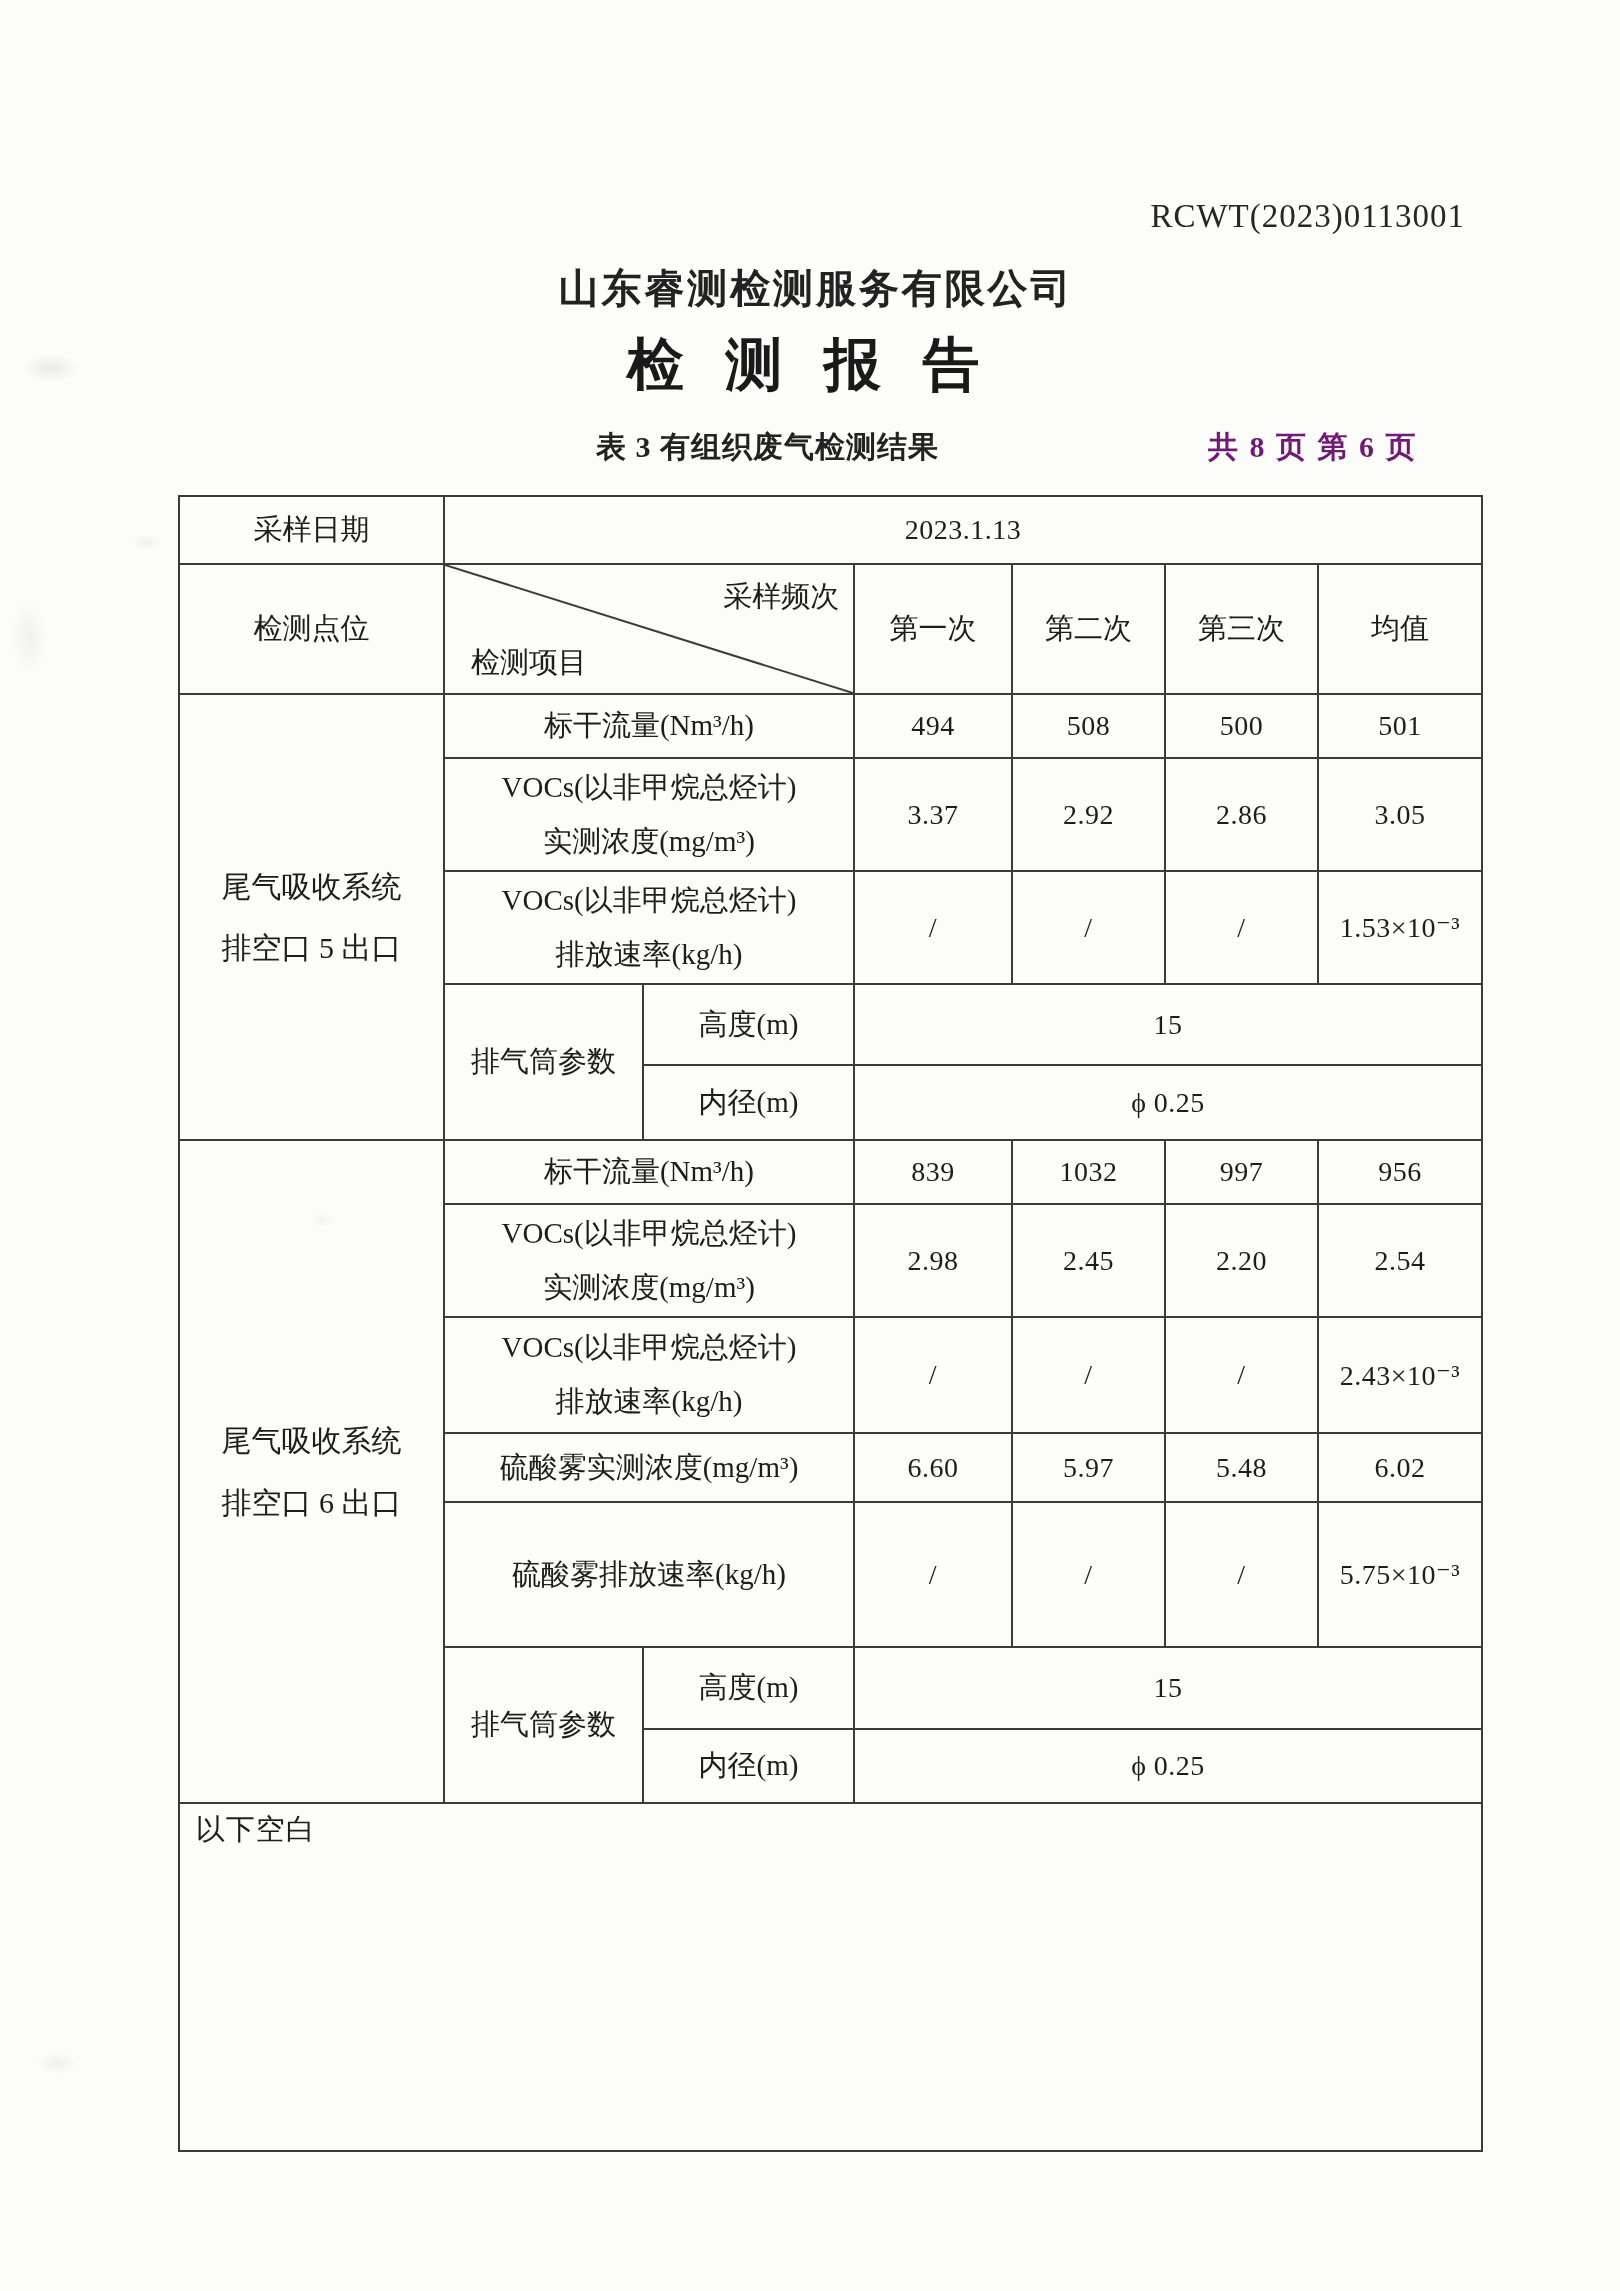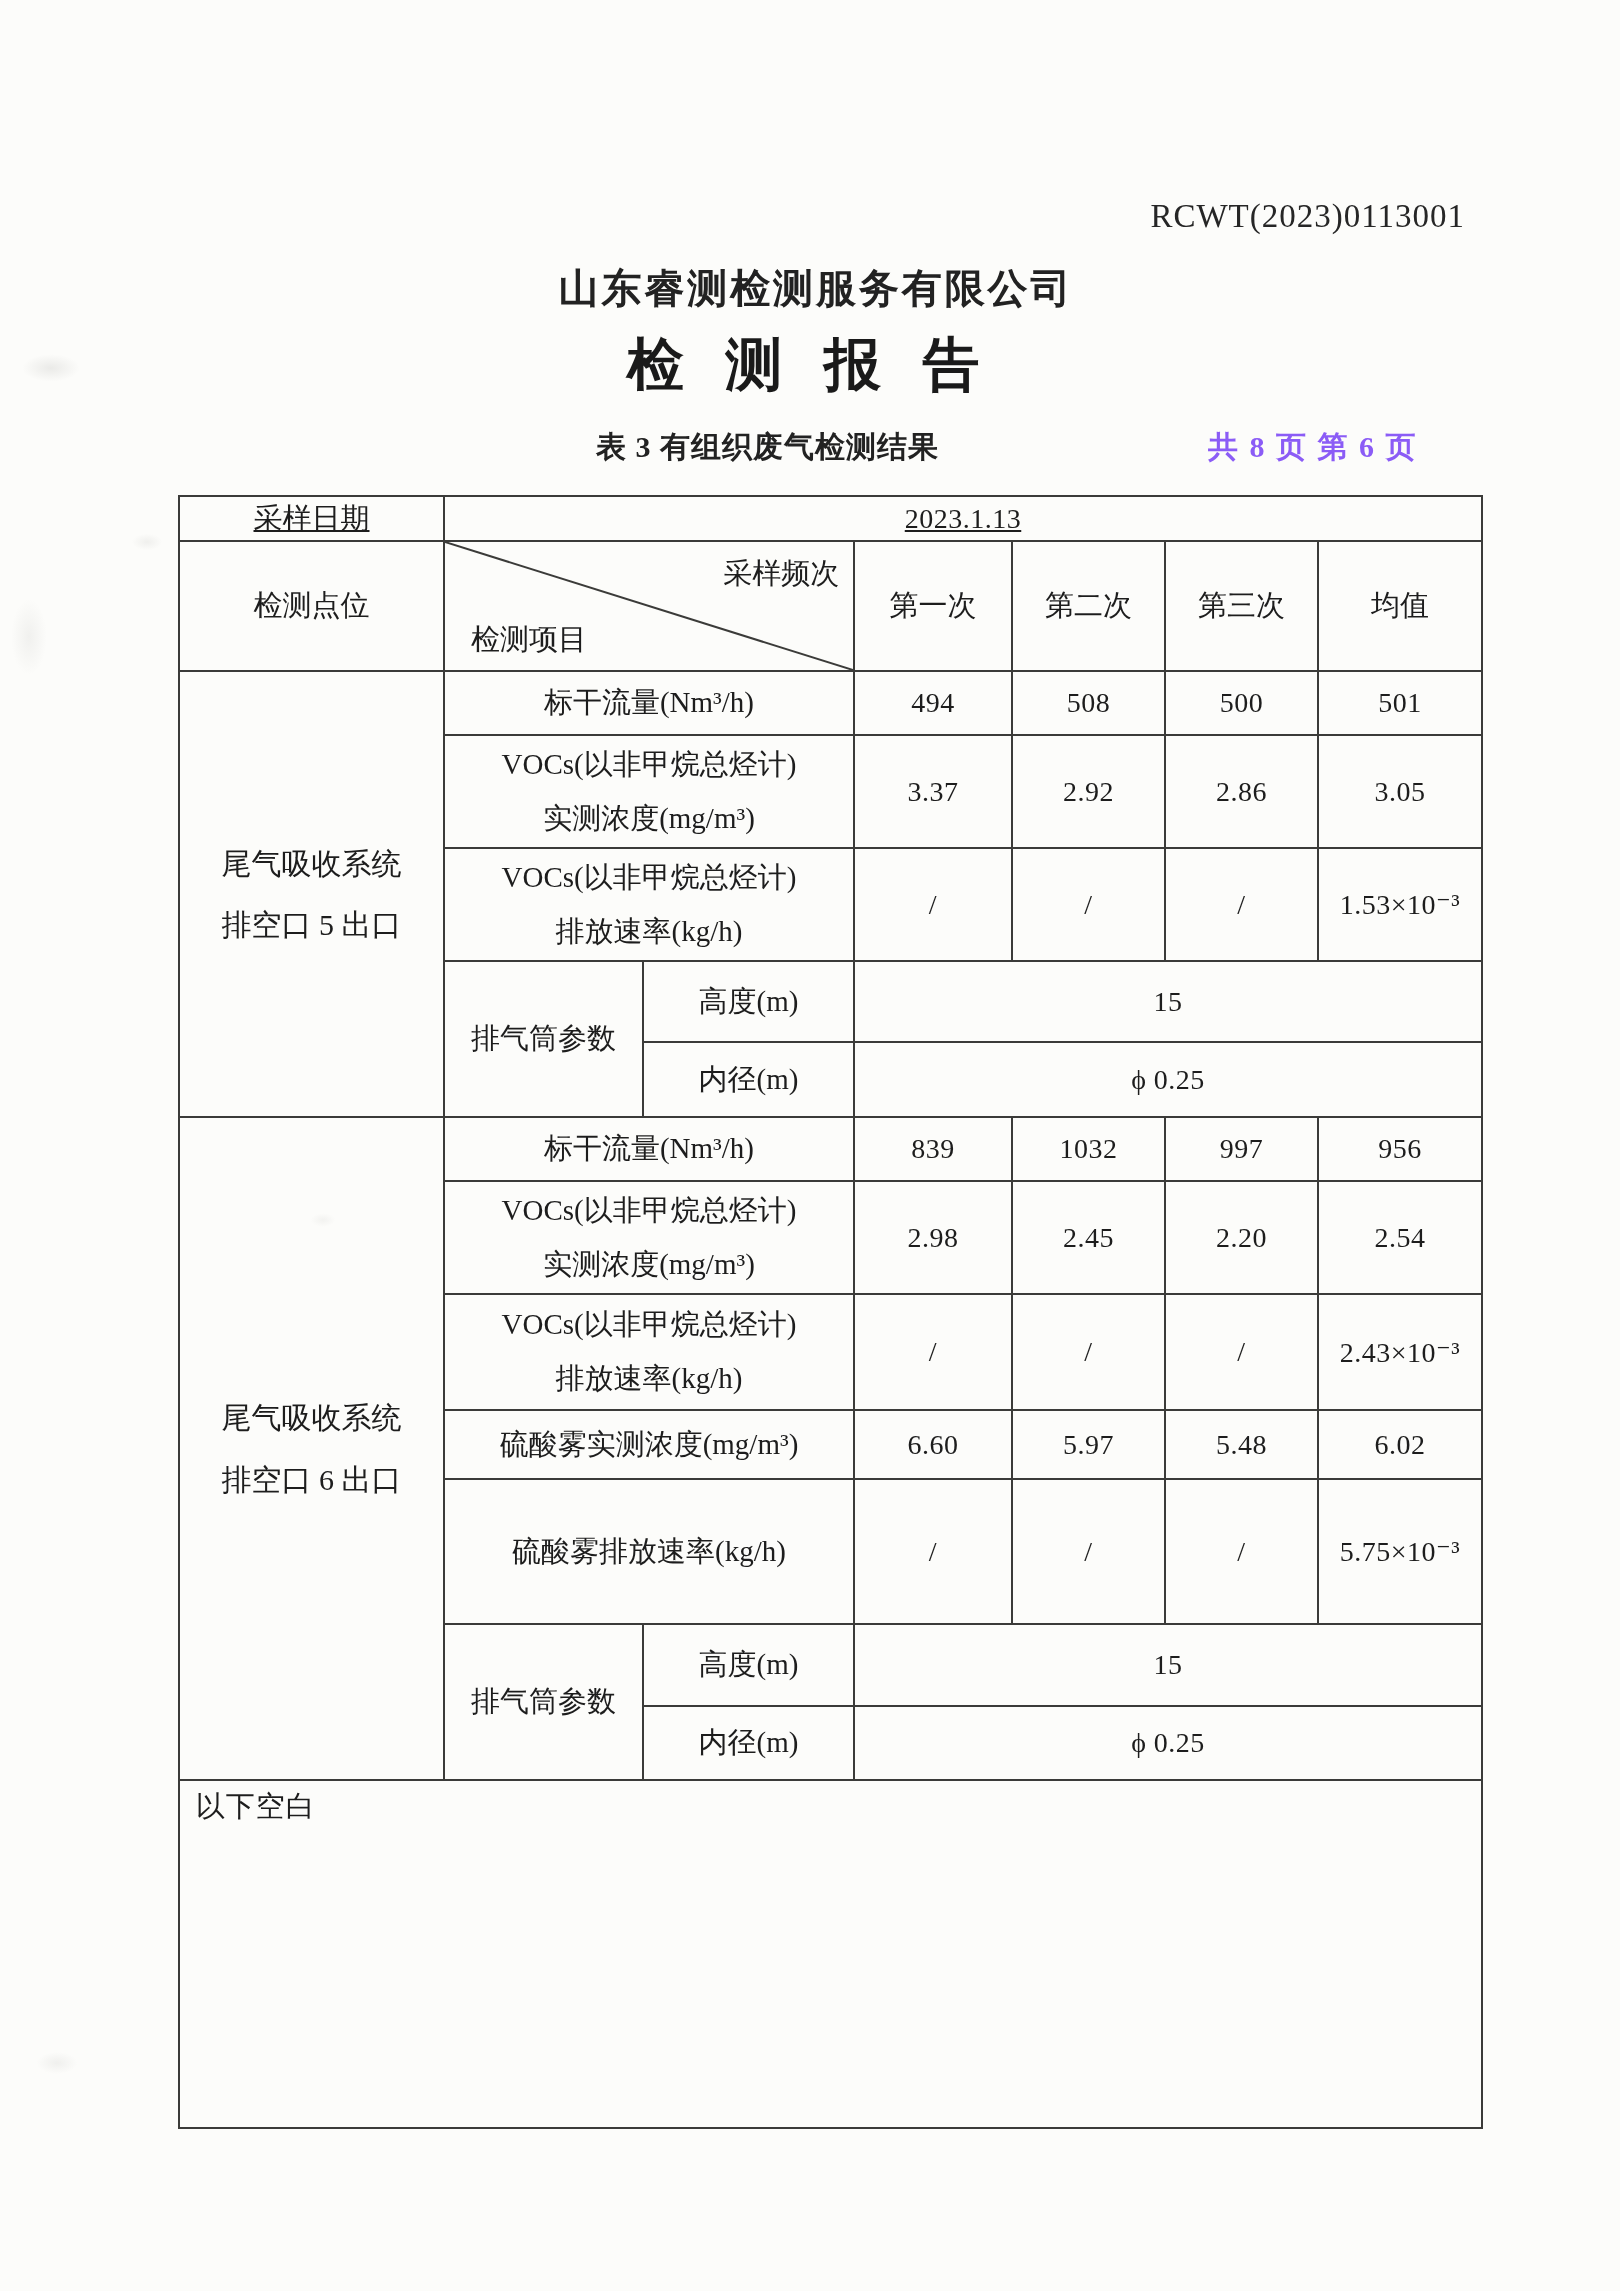--- a/index.html
+++ b/index.html
@@ -32,21 +32,21 @@
     text-align: center; font-size: 57px; font-weight: bold;
     letter-spacing: 13.7px; color: #1a1a1a;
   }
   .caption-row { position: absolute; top: 427px; left: 0; width: 100%; height: 39px; }
   .table-caption {
     position: absolute; left: 596px; top: 0;
     font-size: 30px; font-weight: 600; letter-spacing: 1px; color: #222;
   }
   .page-info {
     position: absolute; left: 1208px; top: 0;
-    font-size: 30px; font-weight: 600; letter-spacing: 2px; color: #8b5cf6;
+    font-size: 30px; font-weight: 600; letter-spacing: 2px; color: #701a75;
   }
 
   table.report {
     position: absolute; left: 178px; top: 495px;
     width: 1302px; border-collapse: collapse; table-layout: fixed;
   }
   .report td {
     border: 2px solid #3b3b39;
     text-align: center; vertical-align: middle;
     font-size: 29px; color: #1d1d1d;
@@ -54,21 +54,21 @@
   }
   .report td.num { font-size: 28px; letter-spacing: 0.5px; }
   .report td.ml { white-space: pre-line; line-height: 1.85; }
   .report td.point { white-space: pre-line; line-height: 2.05; font-size: 30px; }
   .report td.blank-cell {
     text-align: left; vertical-align: top;
     padding: 5.9px 0 0 15.7px; font-size: 29px; letter-spacing: 1px; font-family: Liberation Serif, serif;
   }
 
   
-  tr.r0  { height: 45px; text-decoration: underline; }  tr.r1  { height: 130px; }
+  tr.r0  { height: 68px; }  tr.r1  { height: 130px; }
   tr.r2  { height: 64px; }  tr.r3  { height: 113px; }
   tr.r4  { height: 113px; } tr.r5  { height: 81px; }
   tr.r6  { height: 75px; }  tr.r7  { height: 64px; }
   tr.r8  { height: 113px; } tr.r9  { height: 116px; }
   tr.r10 { height: 69px; }  tr.r11 { height: 145px; }
   tr.r12 { height: 82px; }  tr.r13 { height: 74px; }
   tr.r14 { height: 348px; }
 
   td.diag { position: relative; padding: 16px; }
   .diag-svg { position: absolute; left: 0; top: 0; width: 100%; height: 100%; display: block; }

